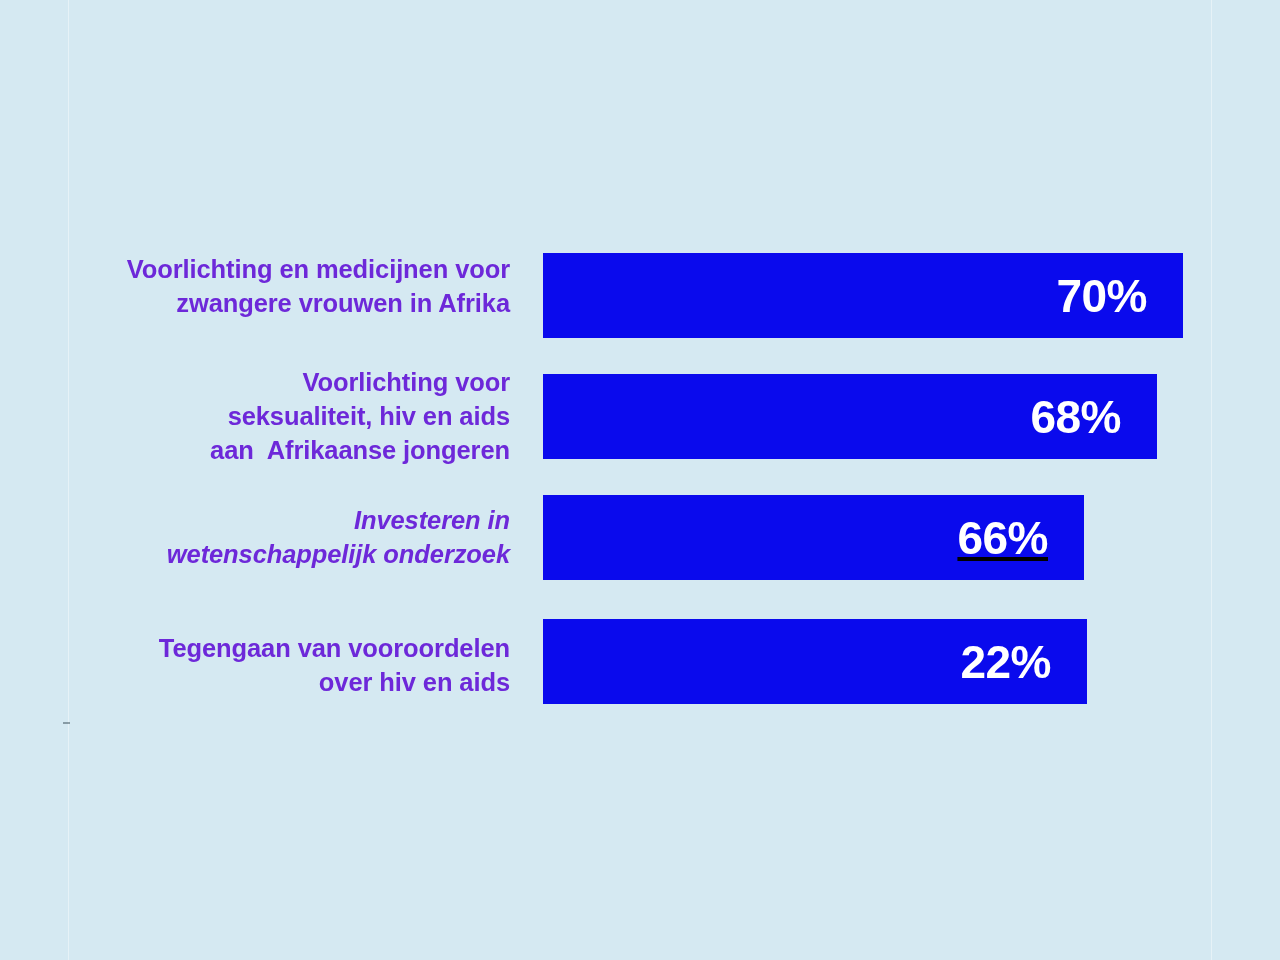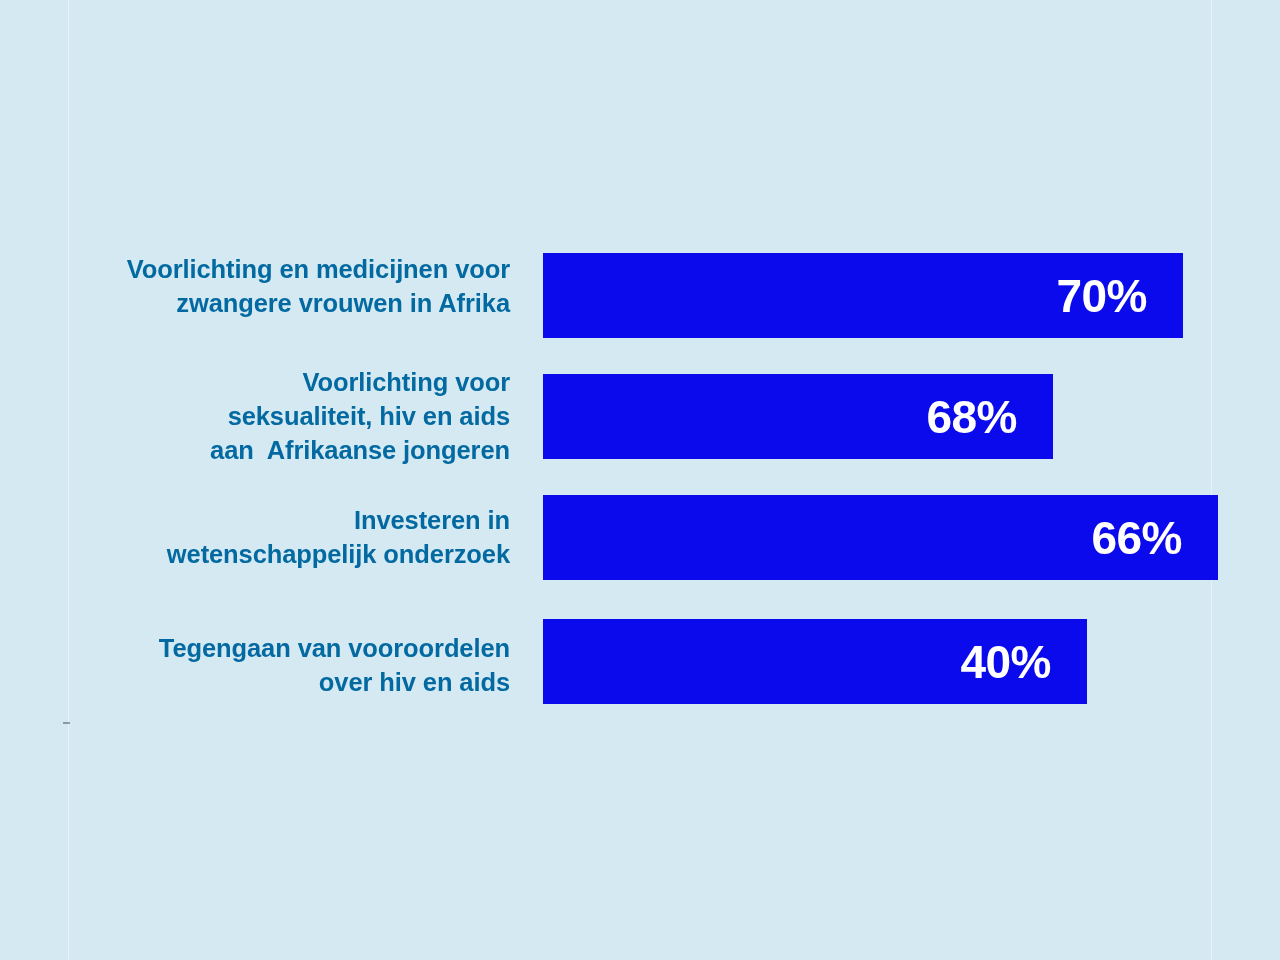--- a/index.html
+++ b/index.html
@@ -57,21 +57,21 @@
     left: 0;
     width: 1280px;
     display: block;
   }
 
   .bar-label {
     position: absolute;
     right: 770px;            
     width: 470px;
     text-align: right;
-    color: #0369a1;
+    color: #6d28d9;
     font-family: "Liberation Sans", sans-serif;
     font-weight: bold;
     font-size: 25.5px;
     line-height: 34px;
     letter-spacing: -0.1px;
     white-space: pre;
   }
 
   .bar-track {
     position: absolute;
@@ -119,40 +119,40 @@
           <span class="bar-value">70%</span>
         </div>
       </div>
     </div>
 
     <div class="bar-row" style="top:374px;">
       <div class="bar-label" style="top:-9px;">Voorlichting voor
 seksualiteit, hiv en aids
 aan  Afrikaanse jongeren</div>
       <div class="bar-track">
-        <div class="bar-fill" style="width:510px;">
+        <div class="bar-fill" style="width:614px;">
           <span class="bar-value">68%</span>
         </div>
       </div>
     </div>
 
     <div class="bar-row" style="top:495px;">
-      <div class="bar-label" style="top:8px;">Investeren in
+      <div class="bar-label" style="top:8px;font-style:italic;">Investeren in
 wetenschappelijk onderzoek</div>
       <div class="bar-track">
-        <div class="bar-fill" style="width:675px;">
+        <div class="bar-fill" style="width:541px;text-decoration:underline;">
           <span class="bar-value">66%</span>
         </div>
       </div>
     </div>
 
     <div class="bar-row" style="top:619px;">
       <div class="bar-label" style="top:12px;">Tegengaan van vooroordelen
 over hiv en aids</div>
       <div class="bar-track">
         <div class="bar-fill" style="width:544px;">
-          <span class="bar-value">40%</span>
+          <span class="bar-value">22%</span>
         </div>
       </div>
     </div>
 
   </div>
 </div>
 
 </body></html>

